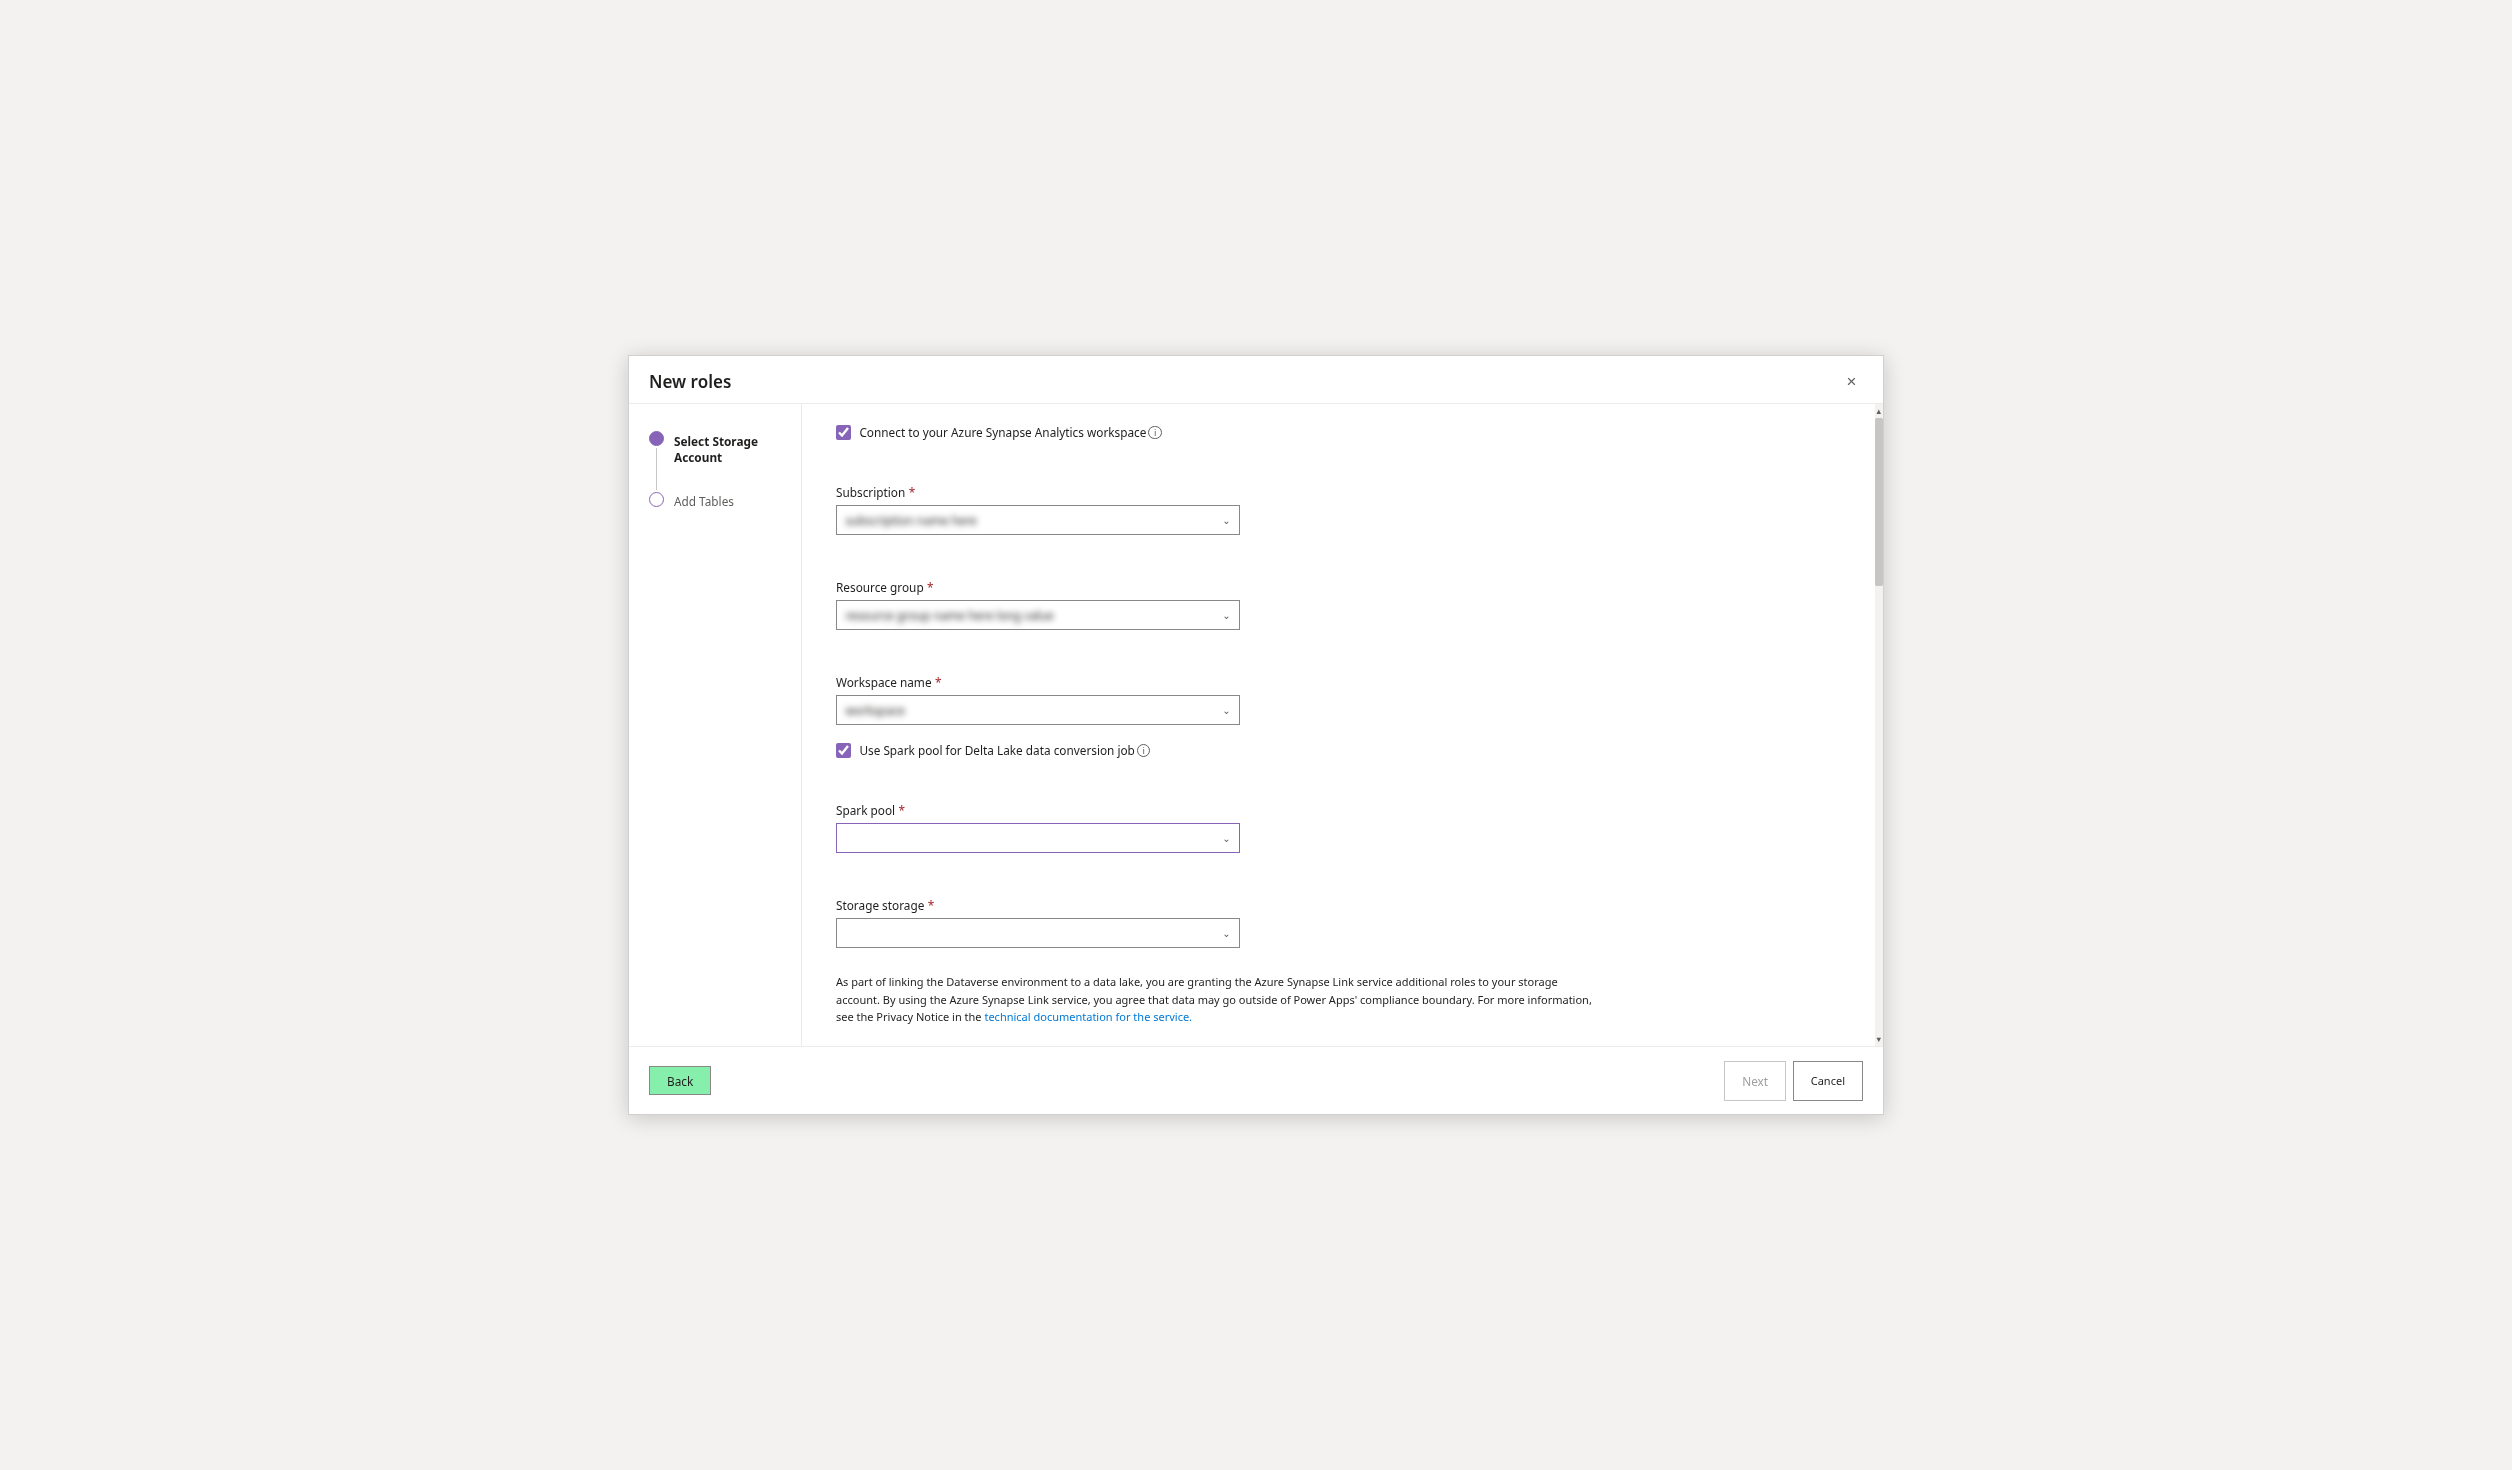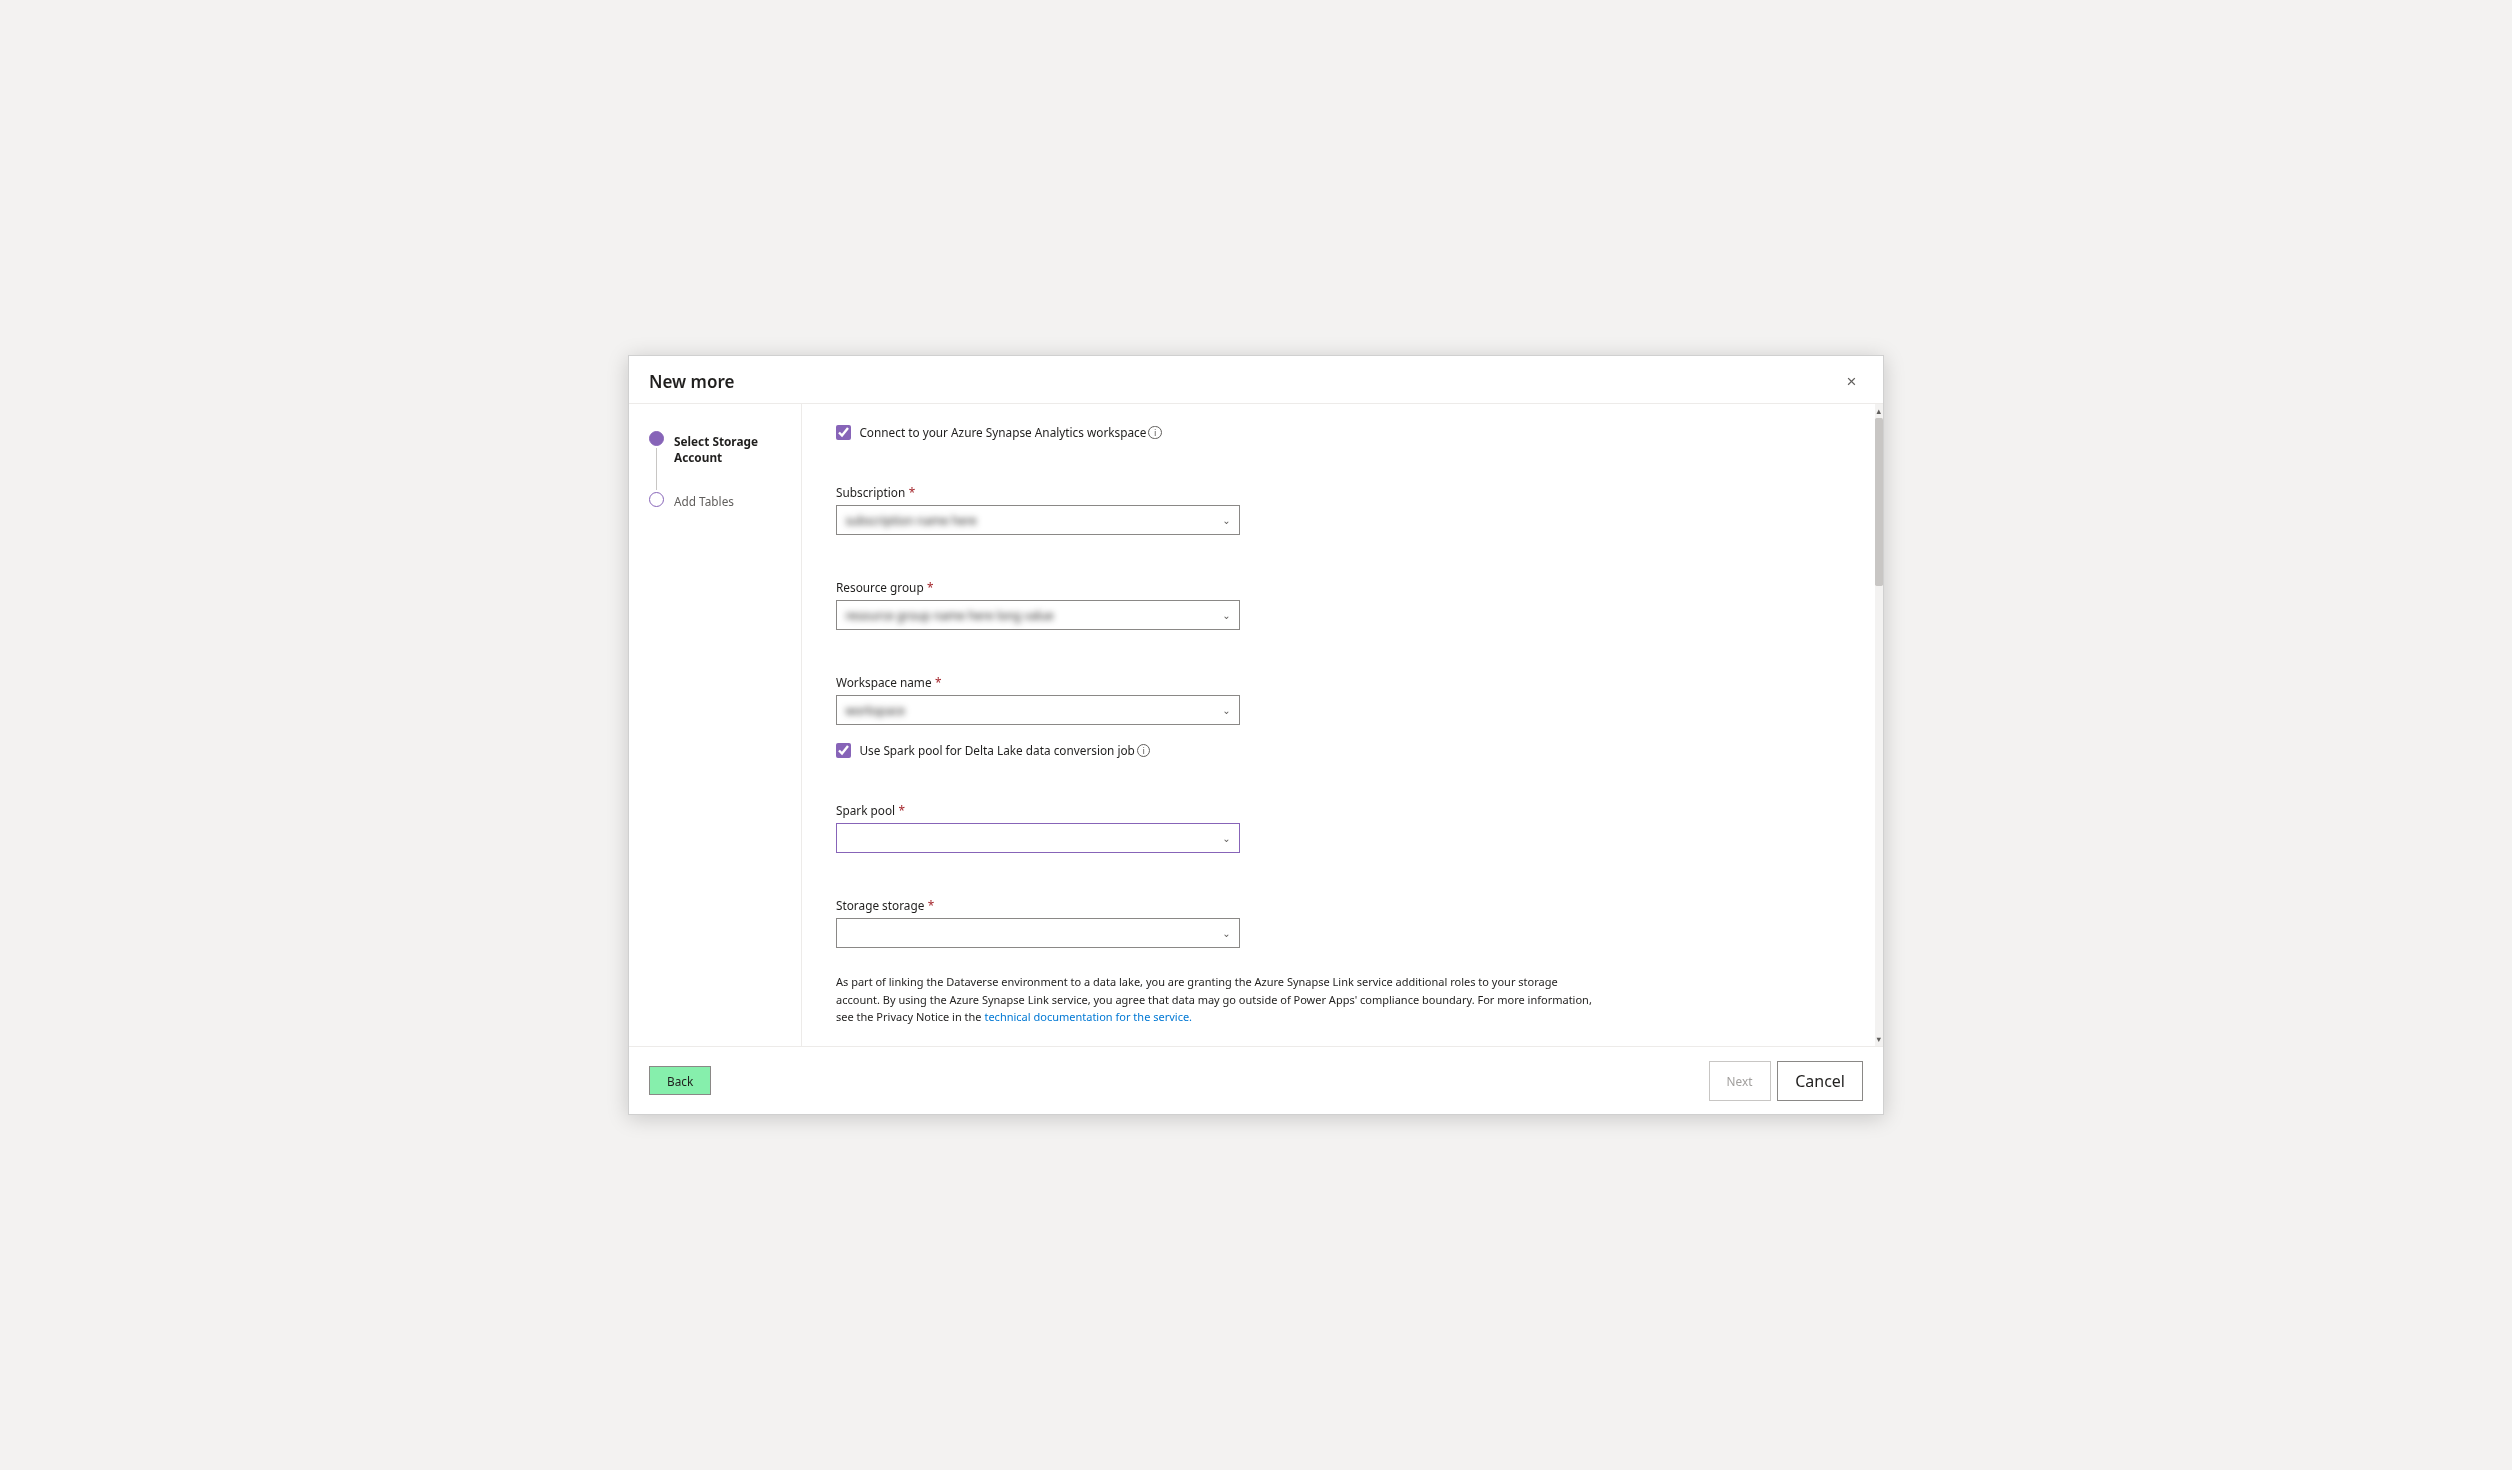--- a/index.html
+++ b/index.html
@@ -227,36 +227,36 @@
       padding: 11px 17px;
       font-size: 11.8px;
       cursor: not-allowed;
       font-family: inherit;
     }
     .btn-cancel {
       background: #fff;
       border: 0.8px solid #8a8886;
       color: #201f1e;
       padding: 5.9px 17px;
-      font-size: 16px;
+      font-size: 11px;
       cursor: pointer;
       font-family: inherit;
     }
     .blurred-text {
       filter: blur(3.4px);
       user-select: none;
     }
   </style>
 </head>
 <body>
 
 <div class="dialog">
 
   <div class="dialog-header">
-    <span class="dialog-title">New more</span>
+    <span class="dialog-title">New roles</span>
     <button class="close-btn">×</button>
   </div>
 
   <div class="dialog-body">
 
     <div class="sidebar">
 
       <div class="step-row">
         <div class="step-connector-wrapper">
           <div class="step-circle-active"></div>

